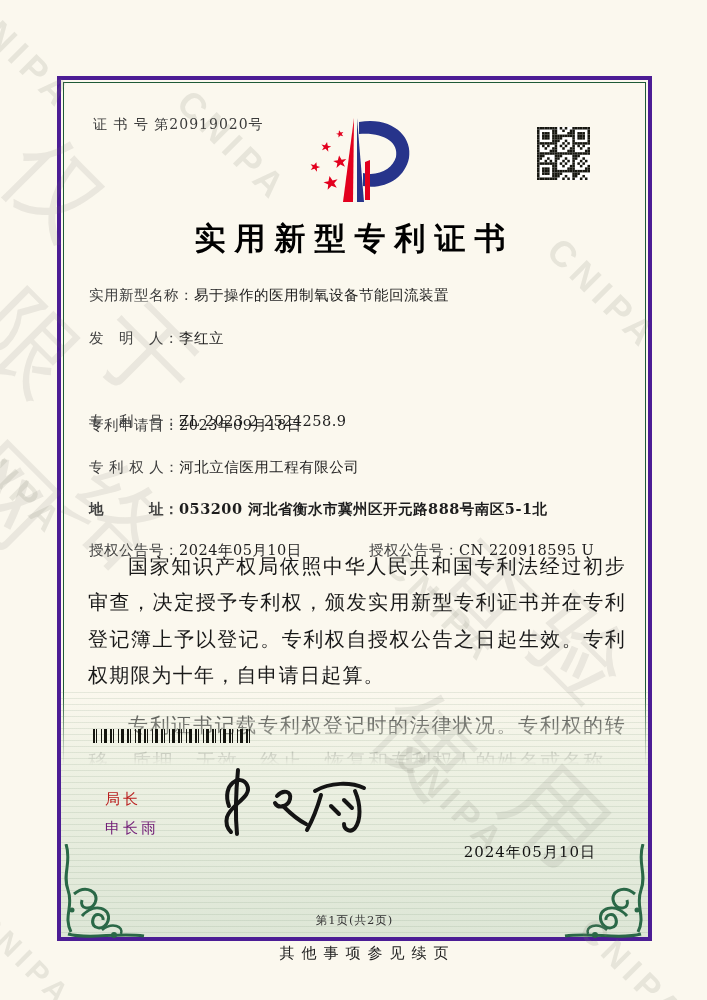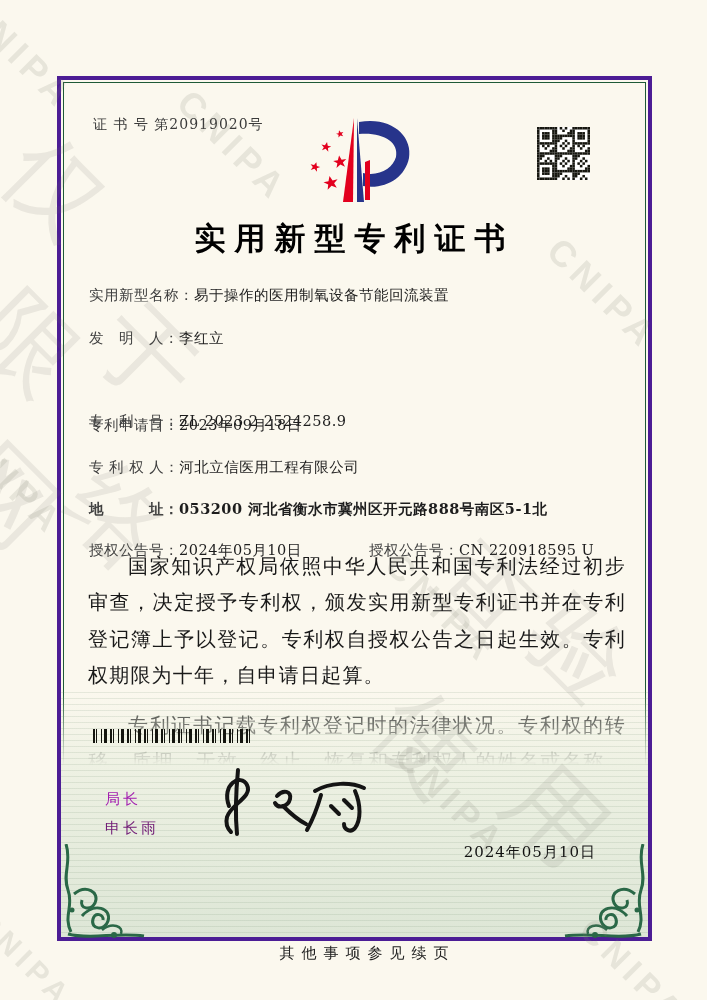--- a/index.html
+++ b/index.html
@@ -40,21 +40,21 @@
   .paras p{margin:0 0 13px 0;text-indent:2em;}
   
   .band{position:absolute;left:0;right:0;bottom:0;height:245px;z-index:0;
         background:linear-gradient(180deg,rgba(238,241,228,0) 0%,#eef1e3 30%,#dde6d6 100%);}
   .band::after{content:"";position:absolute;inset:0;
         background:repeating-linear-gradient(180deg,rgba(110,140,110,.15) 0 1px,transparent 1px 6px);}
   .barcode{position:absolute;left:32px;top:649px;width:158px;height:14px;z-index:3;
         background:repeating-linear-gradient(90deg,#15150f 0 2px,transparent 2px 3px,
             #15150f 3px 4px,transparent 4px 8px,#15150f 8px 9px,transparent 9px 11px,
             #15150f 11px 14px,transparent 14px 17px);}
-  .sig-title{position:absolute;left:44px;top:710px;font-size:15px;letter-spacing:3px;color:#a21caf;z-index:3;}
+  .sig-title{position:absolute;left:44px;top:710px;font-size:15px;letter-spacing:3px;color:#b91c1c;z-index:3;}
   .sig-printed{position:absolute;left:44px;top:739px;font-size:15px;letter-spacing:3px;color:#701a75;z-index:3;}
   .sig-hand{position:absolute;left:138px;top:684px;width:185px;height:78px;z-index:3;}
   .sig-date{position:absolute;right:52px;top:763px;font-size:15px;letter-spacing:1px;color:#111;z-index:3;}
   .page-indicator{position:absolute;left:0;right:0;bottom:9px;text-align:center;
         font-size:11.5px;color:#333;letter-spacing:1px;z-index:3;}
   .flourish{position:absolute;bottom:-3px;width:104px;height:96px;z-index:4;}
   .fl-left{left:-3px;} .fl-right{right:-3px;transform:scaleX(-1);}
   
   .continuation{position:absolute;left:0;right:0;top:944px;text-align:center;z-index:2;
         font-size:15px;letter-spacing:7px;color:#222;padding-left:28px;}
@@ -410,20 +410,21 @@
       <path d="M116,27 C131,18 152,18 165,24"></path>
       <path d="M122,31 C118,45 113,57 108,66"></path>
       <path d="M156,27 C162,41 162,56 156,64 C152,69 145,66 145,60"></path>
       <path d="M132,42 L140,50"></path>
       <path d="M145,36 L153,44"></path>
     </svg>
   </div>
 
   <div class="sig-date">2024年05月10日</div>
 
+  <div class="page-indicator">第1页(共2页)</div>
 
   <div class="flourish fl-left">
     <svg width="104" height="96" viewBox="0 0 104 96" fill="none" stroke="#2a6847" stroke-width="3">
       <path d="M8,0 C14,18 4,30 10,46 C16,62 5,72 13,88"></path>
       <path d="M10,90 C32,96 58,88 86,92"></path>
       <path d="M24,72 C36,58 54,64 50,77 C47,87 32,86 35,75 C37,68 46,70 45,76"></path>
       <path d="M16,50 C28,40 42,48 37,59 C33,67 21,65 24,56"></path>
       <path d="M44,86 C54,78 66,82 63,90" stroke-width="2.5"></path>
       <circle cx="56" cy="91" r="3" fill="#2a6847" stroke="none"></circle>
       <circle cx="14" cy="66" r="2.5" fill="#2a6847" stroke="none"></circle>

